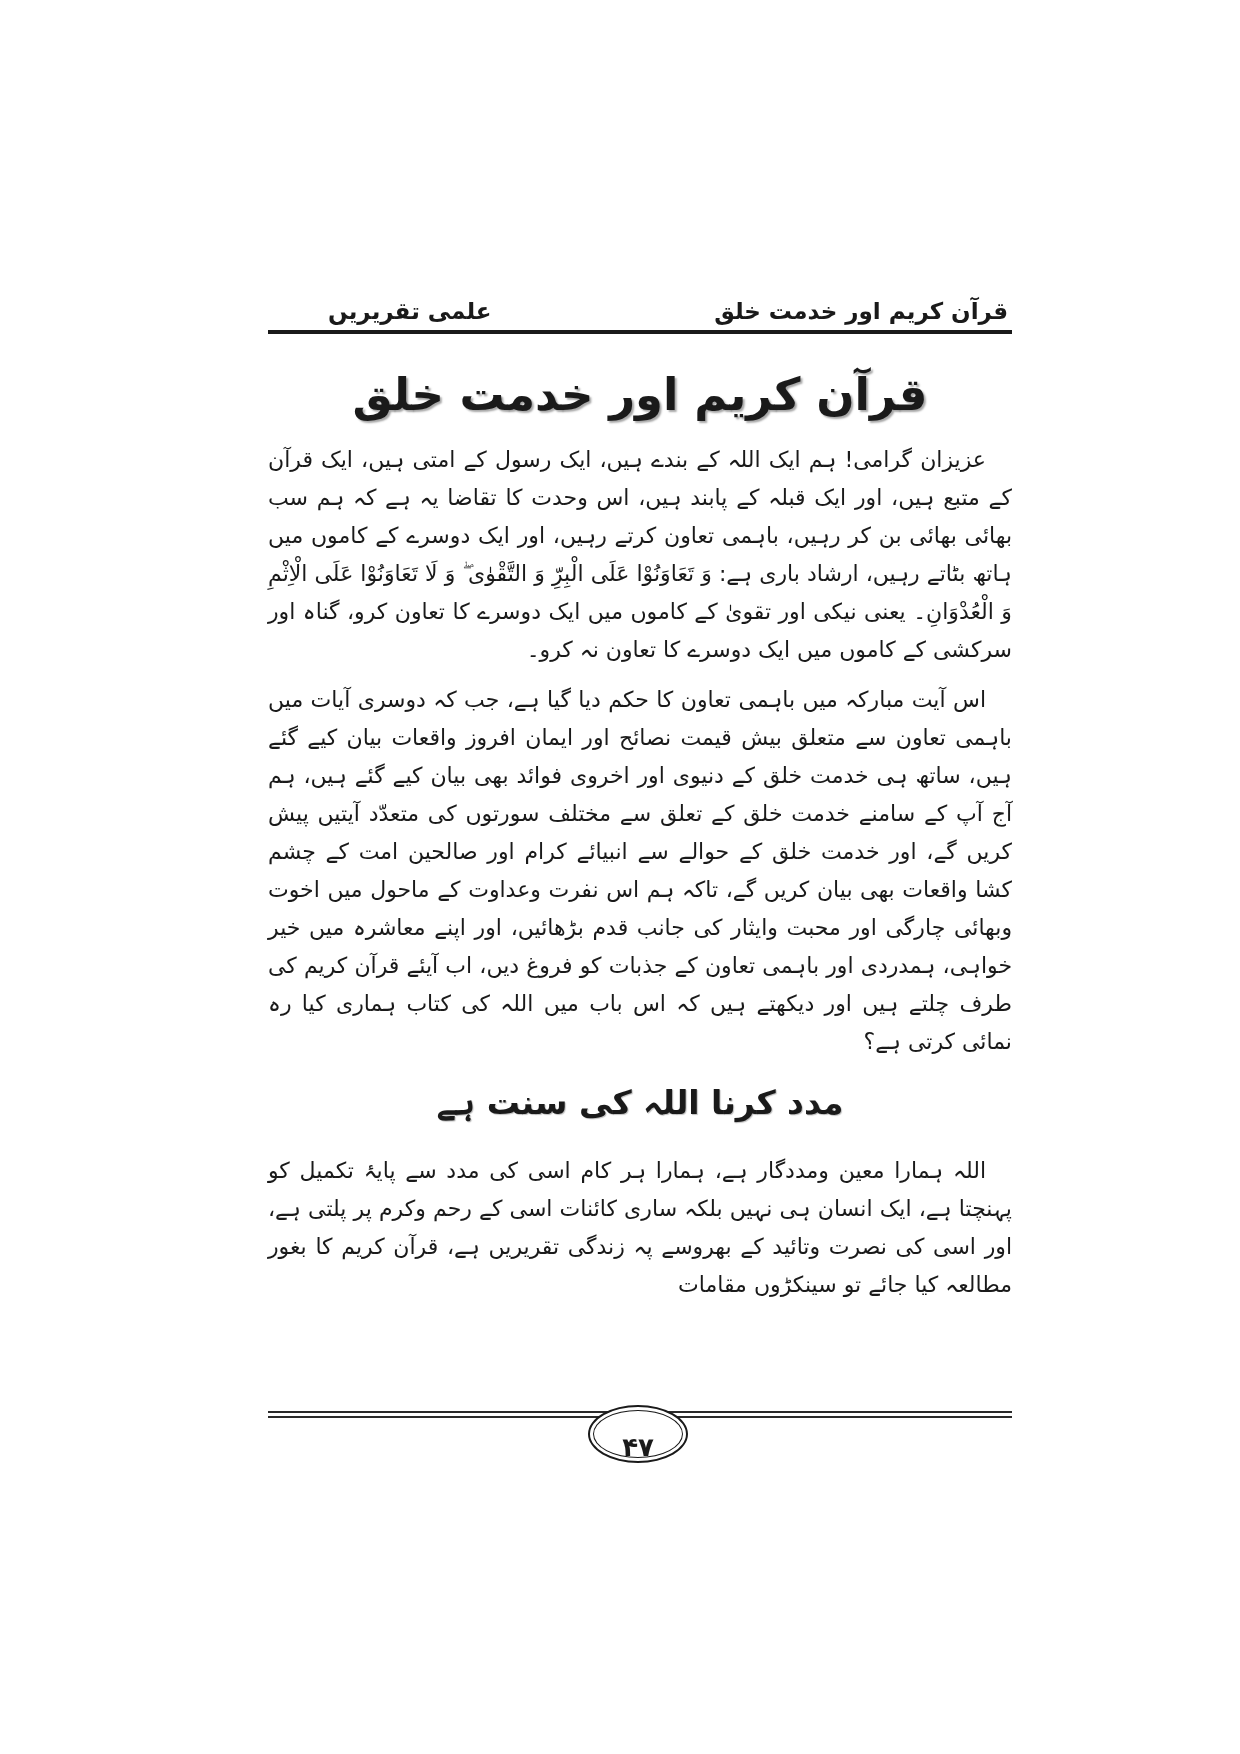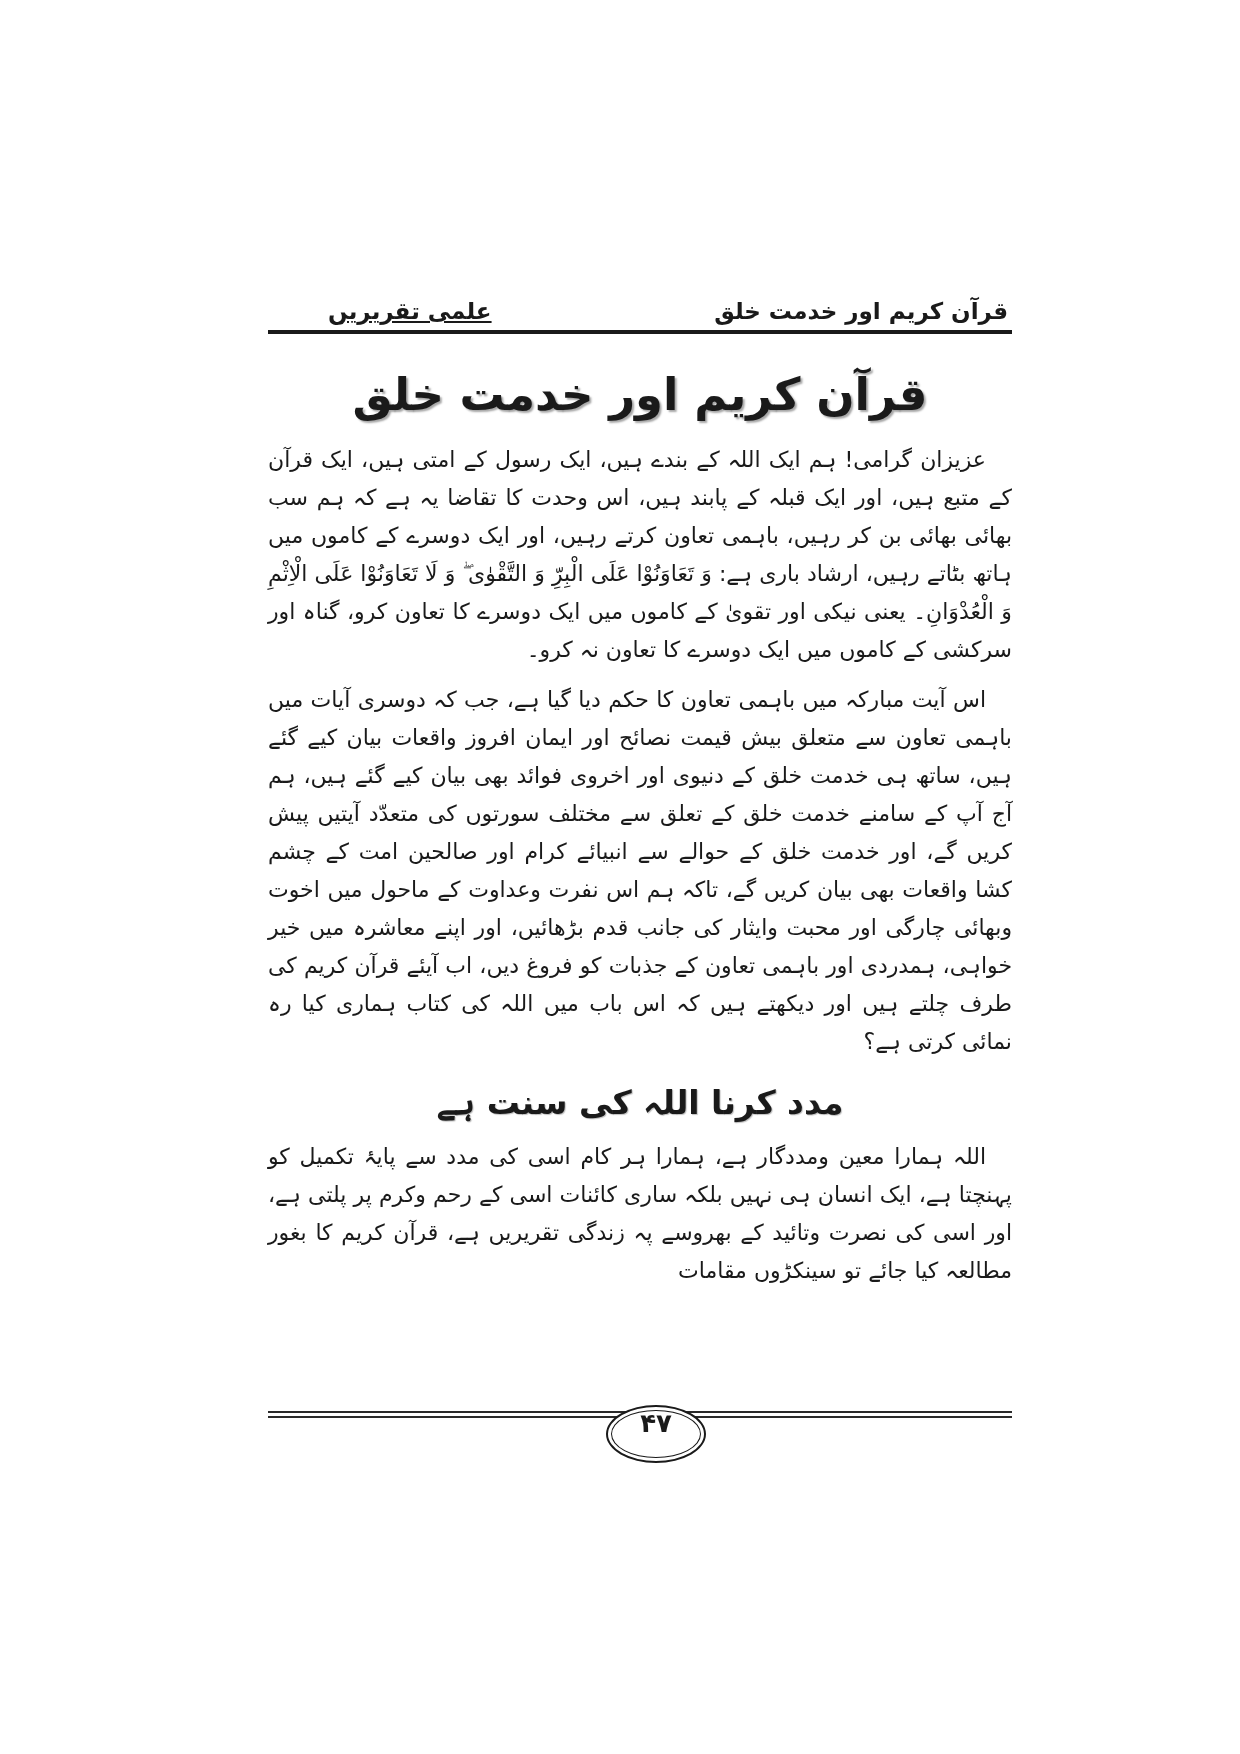--- a/index.html
+++ b/index.html
@@ -23,21 +23,21 @@
   }
   .running-head {
     display: flex;
     flex-direction: row;
     justify-content: space-between;
     align-items: flex-end;
     font-size: 23px;
     font-weight: bold;
     padding: 0 4px 6px 0;
   }
-  .running-head .head-book { padding-left: 60px; text-decoration: underline; }
+  .running-head .head-book { padding-left: 60px; }
   .head-rule {
     height: 4px;
     border-top: 3px solid #1a1a1a;
     border-bottom: 1px solid #1a1a1a;
   }
   .chapter-title {
     text-align: center;
     font-size: 45px;
     font-weight: bold;
     margin: 34px 0 20px 0;
@@ -49,46 +49,46 @@
     line-height: 38px;
     text-align: justify;
     text-indent: 26px;
     font-weight: 500;
     margin-bottom: 12px;
   }
   .section-heading {
     text-align: center;
     font-size: 33px;
     font-weight: bold;
-    margin: 22px 0 16px 0;
+    margin: 22px 0 30px 0;
     text-shadow: 1px 1px 1px rgba(0,0,0,0.25);
   }
   .page-footer {
     position: absolute;
     top: 1411px;
     right: 228px;
     width: 744px;
     height: 70px;
   }
   .foot-rule {
     height: 7px;
     border-top: 2px solid #2a2a2a;
     border-bottom: 2px solid #2a2a2a;
   }
   .page-number-badge {
     position: absolute;
     top: -6px;
-    left: 338px; 
+    left: 320px; 
     width: 100px;
     height: 58px;
     background: #ffffff;
     border: 2px solid #1a1a1a;
     border-radius: 50%;
     display: flex;
-    align-items: flex-start;
+    align-items: flex-end;
     justify-content: center;
   }
   .page-number-badge::after {
     content: "";
     position: absolute;
     inset: 3px;
     border: 1.5px solid #1a1a1a;
     border-radius: 50%;
     pointer-events: none;
   }

